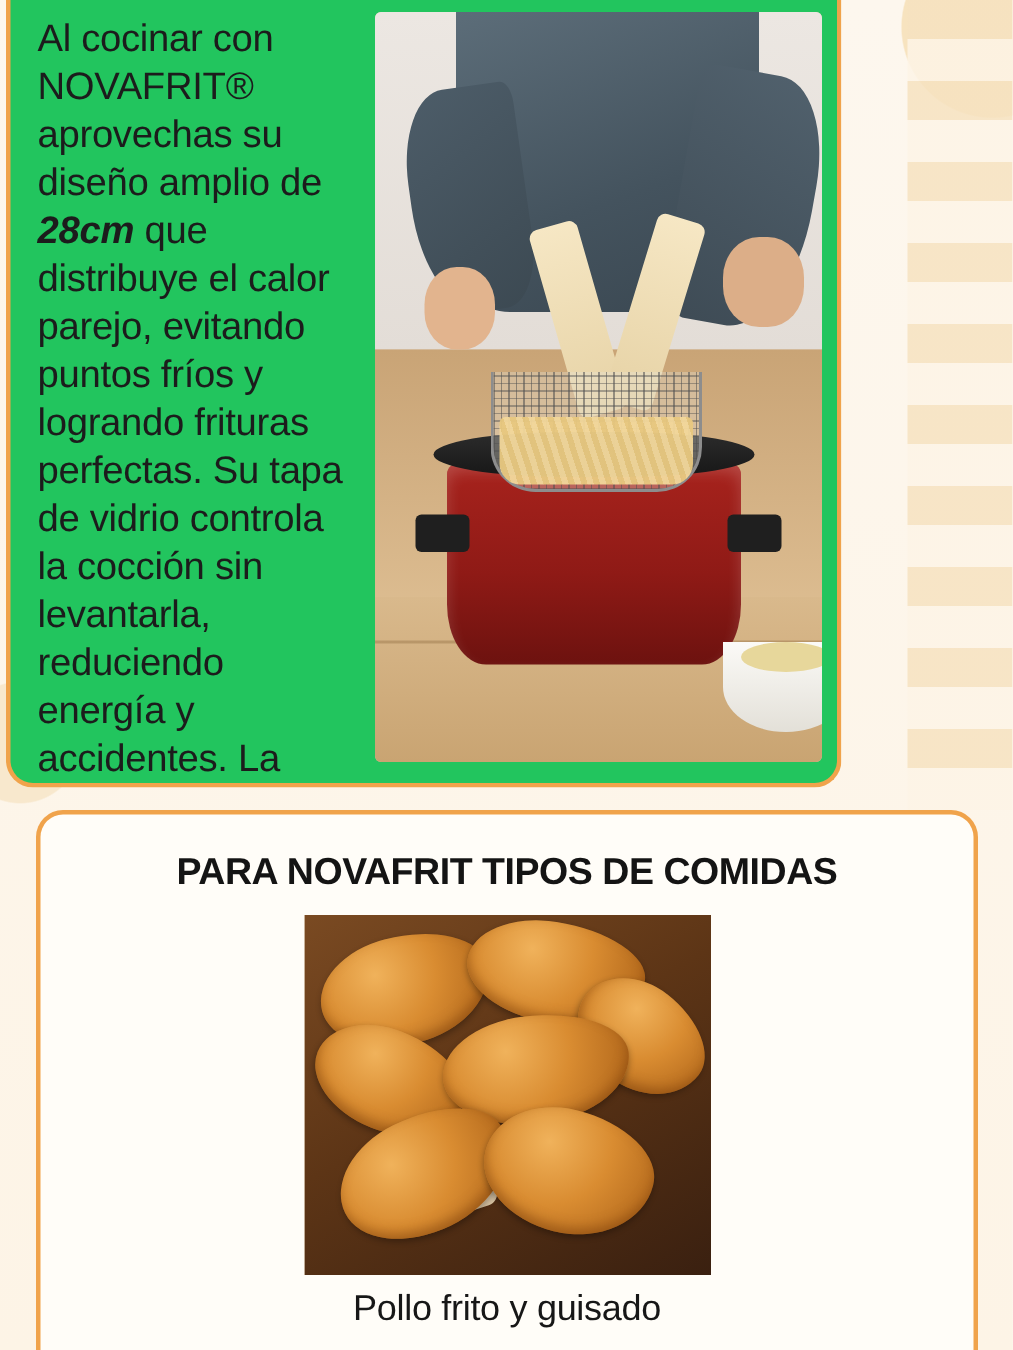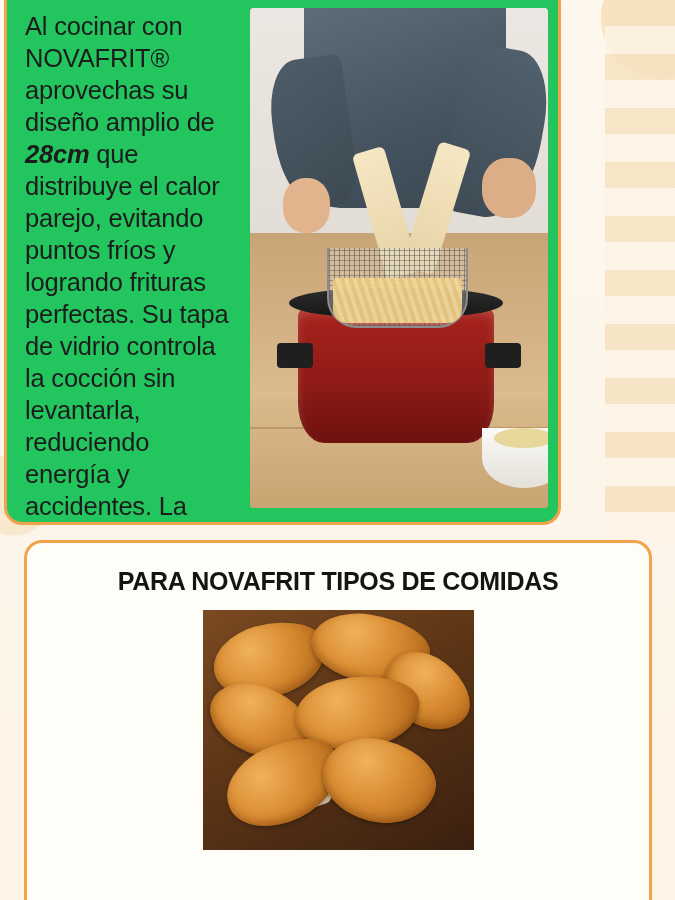--- a/index.html
+++ b/index.html
@@ -333,17 +333,18 @@
         <div class="fc-bg"></div>
         <div class="fc-piece fc1"></div>
         <div class="fc-piece fc2"></div>
         <div class="fc-piece fc7"></div>
         <div class="fc-piece fc3"></div>
         <div class="fc-piece fc4"></div>
         <div class="fc-bone"></div>
         <div class="fc-piece fc5"></div>
         <div class="fc-piece fc6"></div>
       </figure>
+      <div class="card-label">Pollo frito y guisado</div>
     </div>
 
 
   </div>
 </section>
 
 </body></html>

